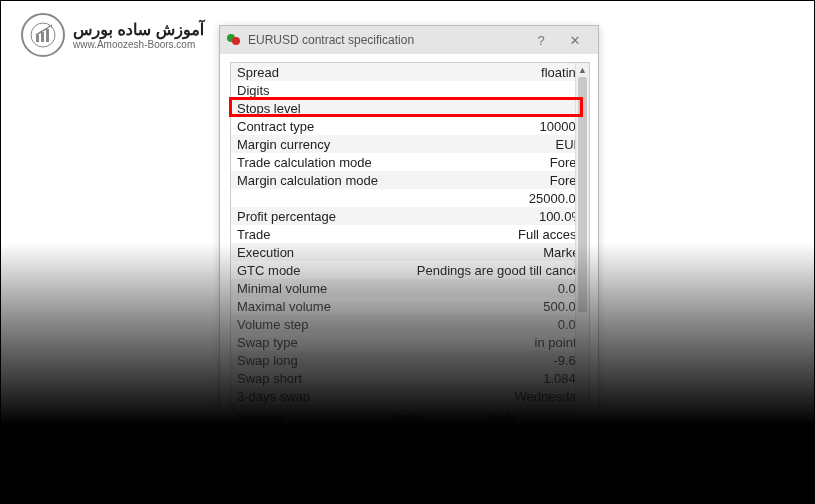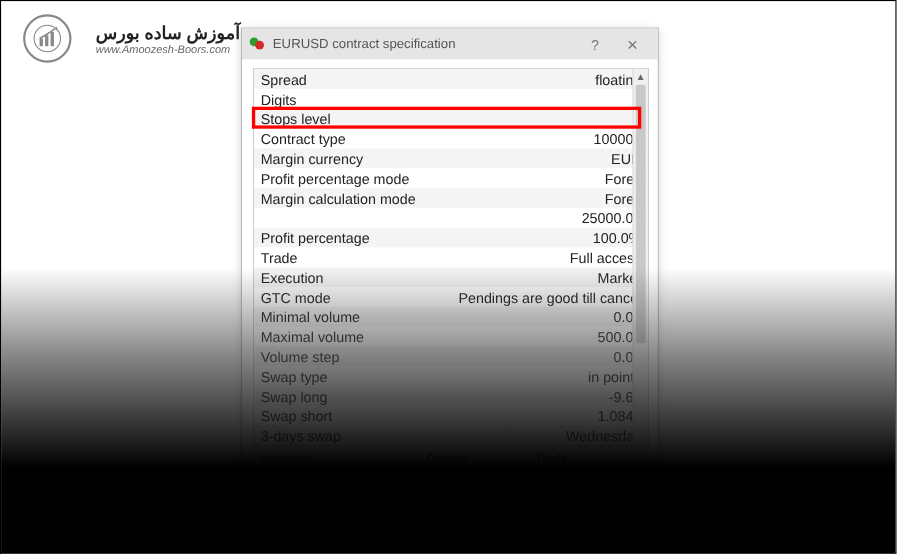--- a/index.html
+++ b/index.html
@@ -12,35 +12,35 @@
       position: relative;
       overflow: hidden;
       border: 1px solid #000;
     }
     .logo-area {
       position: absolute;
       top: 12px;
       left: 20px;
       display: flex;
       align-items: center;
-      gap: 22px;
+      gap: 8px;
       z-index: 5;
     }
     .logo-circle {
       width: 44px;
       height: 44px;
       border-radius: 50%;
       border: 2px solid #888;
       display: flex;
       align-items: center;
       justify-content: center;
     }
     .logo-text { display: flex; flex-direction: column; align-items: flex-start; }
     .logo-main { font-size: 16px; font-weight: bold; color: #222; direction: rtl; }
-    .logo-sub { font-size: 10px; color: #666; font-style: italic; }
+    .logo-sub { font-size: 10px; color: #666; }
 
     .fade-overlay {
       position: absolute;
       left: 0; right: 0; bottom: 0;
       height: 260px;
       background: linear-gradient(to bottom, rgba(255,255,255,0) 0%, rgba(60,60,60,0.6) 30%, #000 70%, #000 100%);
       z-index: 3;
       pointer-events: none;
     }
 
@@ -195,21 +195,21 @@
           </div>
           <div class="row">
             <span class="label">Contract type</span>
             <span class="value">100000</span>
           </div>
           <div class="row">
             <span class="label">Margin currency</span>
             <span class="value">EUR</span>
           </div>
           <div class="row">
-            <span class="label">Profit percentage mode</span>
+            <span class="label">Trade calculation mode</span>
             <span class="value">Forex</span>
           </div>
           <div class="row">
             <span class="label">Margin calculation mode</span>
             <span class="value">Forex</span>
           </div>
           <div class="row">
             <span class="value">25000.00</span>
           </div>
           <div class="row">

